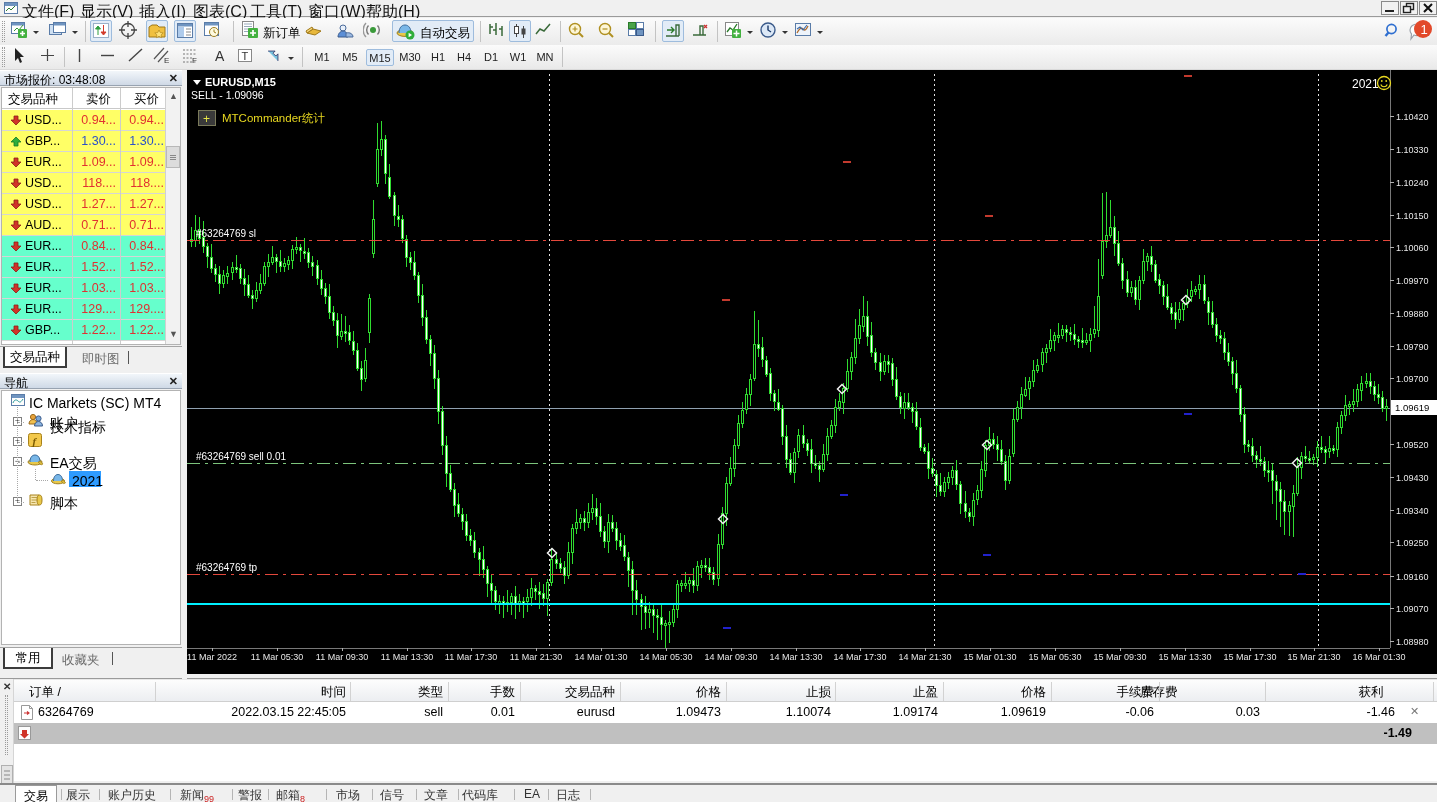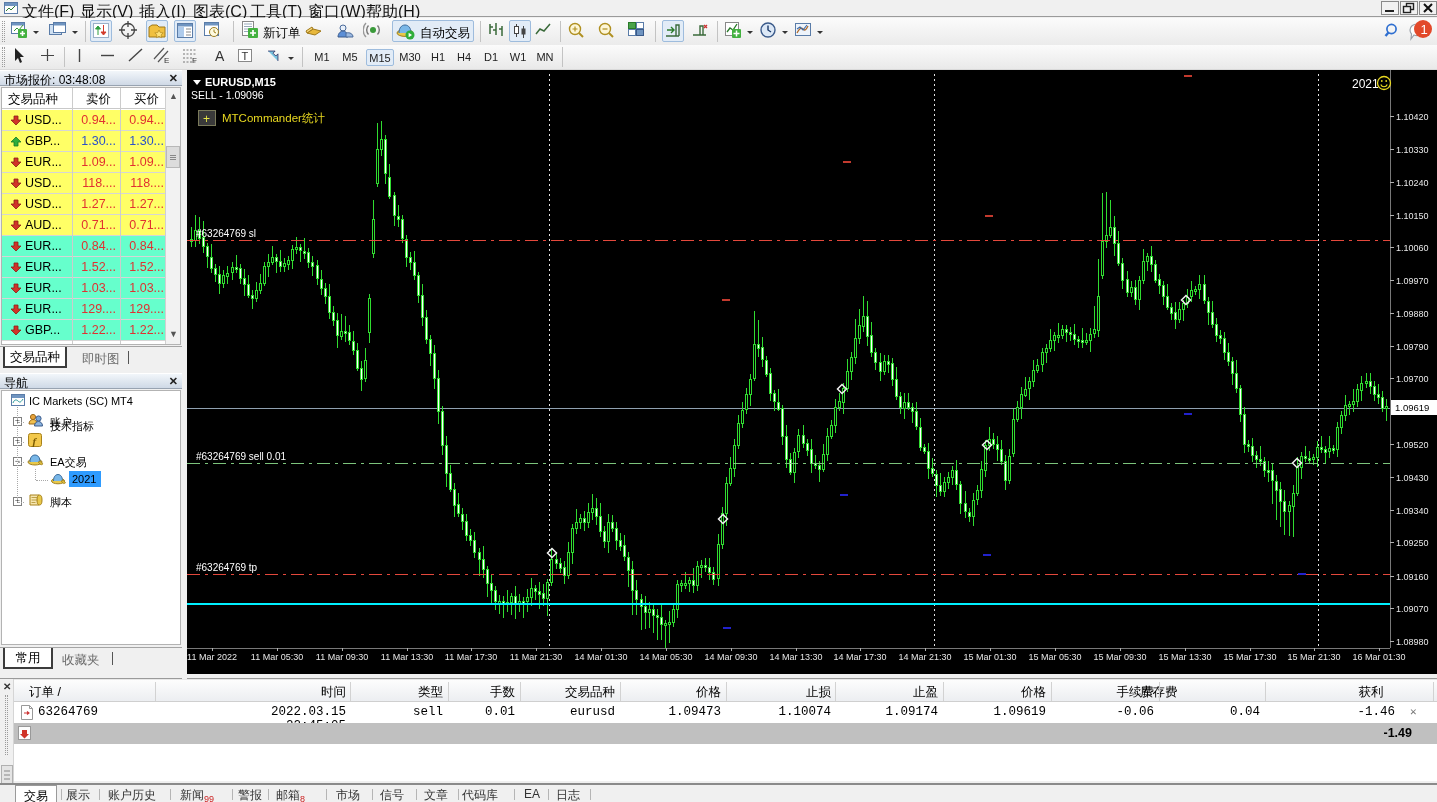--- a/index.html
+++ b/index.html
@@ -32,30 +32,30 @@
 .colline{position:absolute;top:0;width:1px;background:#cccccc;}
 #mwscroll{position:absolute;left:163px;top:0px;width:15px;height:256px;background:#f2f2f2;border-left:1px solid #d0d0d0;}
 .sbtn{position:absolute;left:0;width:15px;height:15px;background:#f2f2f2;color:#555;font-size:9px;text-align:center;padding-top:3px;}
 #mwthumb{position:absolute;left:0px;top:55px;width:14px;height:22px;background:#dcdcdc;border:1px solid #b8b8b8;}
 .tabbar{position:absolute;left:0;width:182px;height:23px;background:#f0f0f0;}
 .tab-act{position:absolute;top:0px;height:21px;background:#fff;border:2px solid #3c3c3c;border-top:none;font-size:12.5px;text-align:center;padding-top:2px;z-index:2;}
 .tab-in{position:absolute;top:4px;font-size:12.5px;color:#6b6b6b;}
 .tabdiv{position:absolute;top:4px;width:1px;height:13px;background:#555;}
 #navpanel{position:absolute;left:0;top:303px;width:182px;height:306px;}
 #navtree{position:absolute;left:1px;top:17px;width:180px;height:255px;background:#fff;border:1px solid #b3b3b3;}
-.titem{position:absolute;left:0;font-size:11px;white-space:nowrap;}
+.titem{position:absolute;left:0;font-size:14px;white-space:nowrap;}
 .expander{position:absolute;width:9px;height:9px;border:1px solid #808080;background:#fff;font-size:9px;line-height:7px;text-align:center;color:#333;}
 
 #terminal{position:absolute;left:0;top:678px;width:1437px;height:124px;background:#f0f0f0;border-top:1px solid #9a9a9a;}
 #tstrip{position:absolute;left:0;top:0;width:14px;height:123px;background:#f0f0f0;border-right:1px solid #d5d5d5;}
 #tmain{position:absolute;left:14px;top:0;width:1423px;height:123px;}
 #thead{position:absolute;left:0;top:0;width:1423px;height:23px;background:linear-gradient(#fdfdfd,#eceef1);border-bottom:1px solid #cfcfcf;border-top:1px solid #e8e8e8;}
 #thead span{position:absolute;top:4px;font-size:12.5px;color:#000;}
 .thsep{position:absolute;top:2px;width:1px;height:19px;background:#d2d2d2;}
-.trow{position:absolute;left:0;top:23px;width:1423px;height:21px;background:#fff;font-family:Liberation Mono, monospace;}
+.trow{position:absolute;left:0;top:23px;width:1423px;height:21px;background:#fff;}
 .trow span{position:absolute;top:3px;font-size:12.5px;}
 #tsum{position:absolute;left:0;top:44px;width:1423px;height:21px;background:#c0c0c0;}
 #tsum span{position:absolute;top:3px;font-size:12.5px;font-weight:bold;}
 #tbots{position:absolute;left:0;top:104px;width:1437px;height:19px;background:#f0f0f0;border-top:2px solid #8a8a8a;}
 .btab{position:absolute;top:2px;font-size:12px;color:#333;}
 .btab-act{position:absolute;top:0px;height:19px;background:#fff;border:1px solid #9a9a9a;border-bottom:none;text-align:center;font-size:12px;padding-top:2px;}
 .bdiv{position:absolute;top:4px;width:1px;height:11px;background:#b5b5b5;}
 sub.red{color:#cc2222;font-size:9px;}
 </style></head>
 <body>
@@ -682,21 +682,21 @@
         <span style="left:24px">63264769</span>
         <span style="left:212px;width:120px;text-align:right">2022.03.15 22:45:05</span>
         <span style="left:309px;width:120px;text-align:right">sell</span>
         <span style="left:381px;width:120px;text-align:right">0.01</span>
         <span style="left:481px;width:120px;text-align:right">eurusd</span>
         <span style="left:587px;width:120px;text-align:right">1.09473</span>
         <span style="left:697px;width:120px;text-align:right">1.10074</span>
         <span style="left:804px;width:120px;text-align:right">1.09174</span>
         <span style="left:912px;width:120px;text-align:right">1.09619</span>
         <span style="left:1020px;width:120px;text-align:right">-0.06</span>
-        <span style="left:1126px;width:120px;text-align:right">0.04</span>
+        <span style="left:1126px;width:120px;text-align:right">0.03</span>
         <span style="left:1261px;width:120px;text-align:right">-1.46</span>
         <span style="left:1396px;color:#777;font-size:11px">✕</span>
       </div>
 <div id="tsum">
         <svg class="abs" style="left:4px;top:3px" width="14" height="15">
           <rect x="0.5" y="0.5" width="12" height="13" fill="#fdfdfd" stroke="#999"></rect>
           <path d="M4 4h5v4h2l-4.5 4.5L2 8h2z" fill="#d03328"></path>
         </svg>
         <span style="left:1278px;width:120px;text-align:right">-1.49</span>
       </div>

